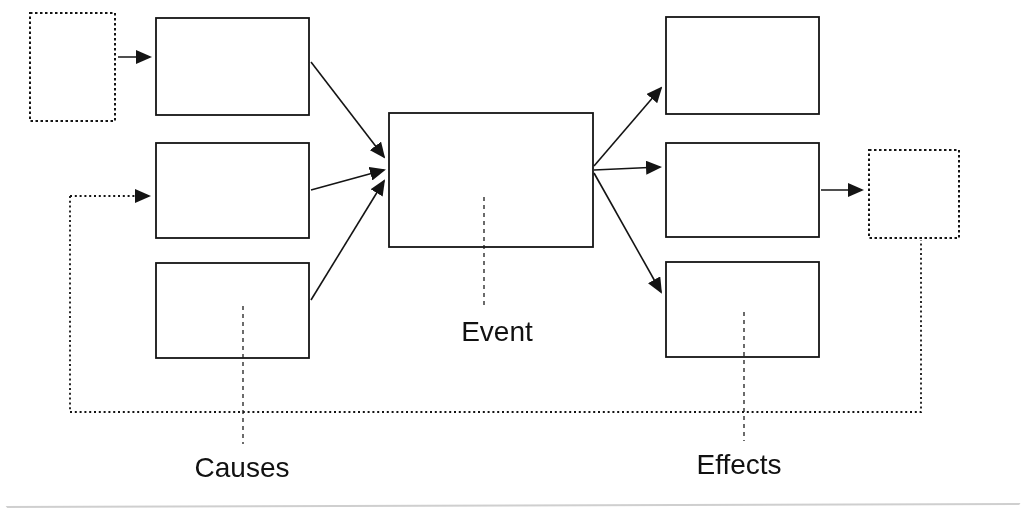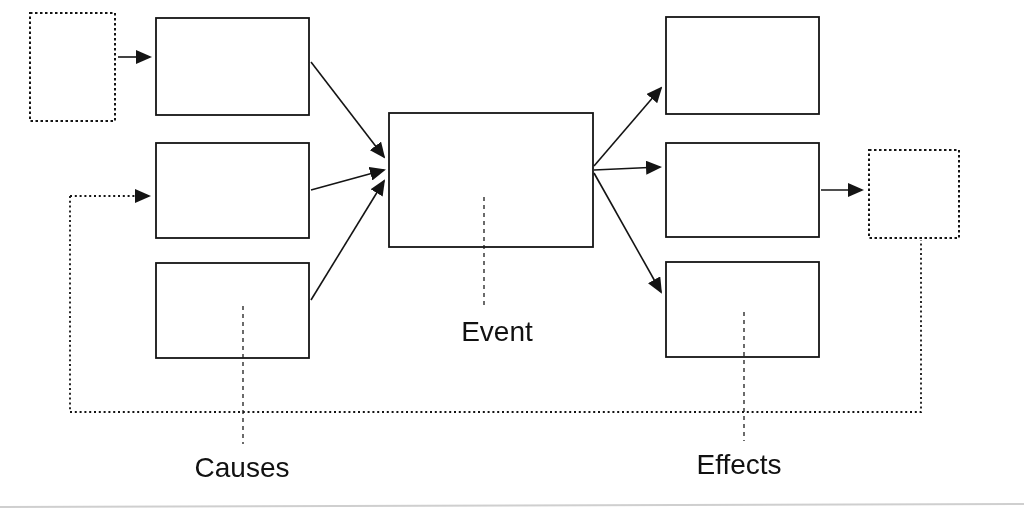--- a/index.html
+++ b/index.html
@@ -2,20 +2,21 @@
 <html><head>
 <meta charset="utf-8">
 <style>
   html,body{margin:0;padding:0;background:#ffffff;}
   .stage{
     position:relative;
     width:1024px;height:516px;
     background:#ffffff;
     overflow:hidden;
     font-family:"Liberation Sans", sans-serif;
+    border-radius:26px;
   }
   svg{display:block;}
   .box{fill:#ffffff;stroke:#141414;stroke-width:1.8;}
   .dashedbox{fill:#ffffff;stroke:#141414;stroke-width:2;stroke-dasharray:2.5 2.5;}
   .arrow{stroke:#141414;stroke-width:1.6;fill:none;marker-end:url(#ah);}
   .dotted{stroke:#141414;stroke-width:1.8;stroke-dasharray:2 2.8;fill:none;}
   .dotted-arrow{stroke:#141414;stroke-width:1.8;stroke-dasharray:2 2.8;fill:none;marker-end:url(#ah);}
   .leader{stroke:#1c1c1c;stroke-width:1.3;stroke-dasharray:4 4;fill:none;}
   .lbl{font-family:"Liberation Sans", sans-serif;font-size:28px;fill:#111111;text-anchor:middle;}
   .page-edge{stroke:#cfcfcf;stroke-width:2;}

